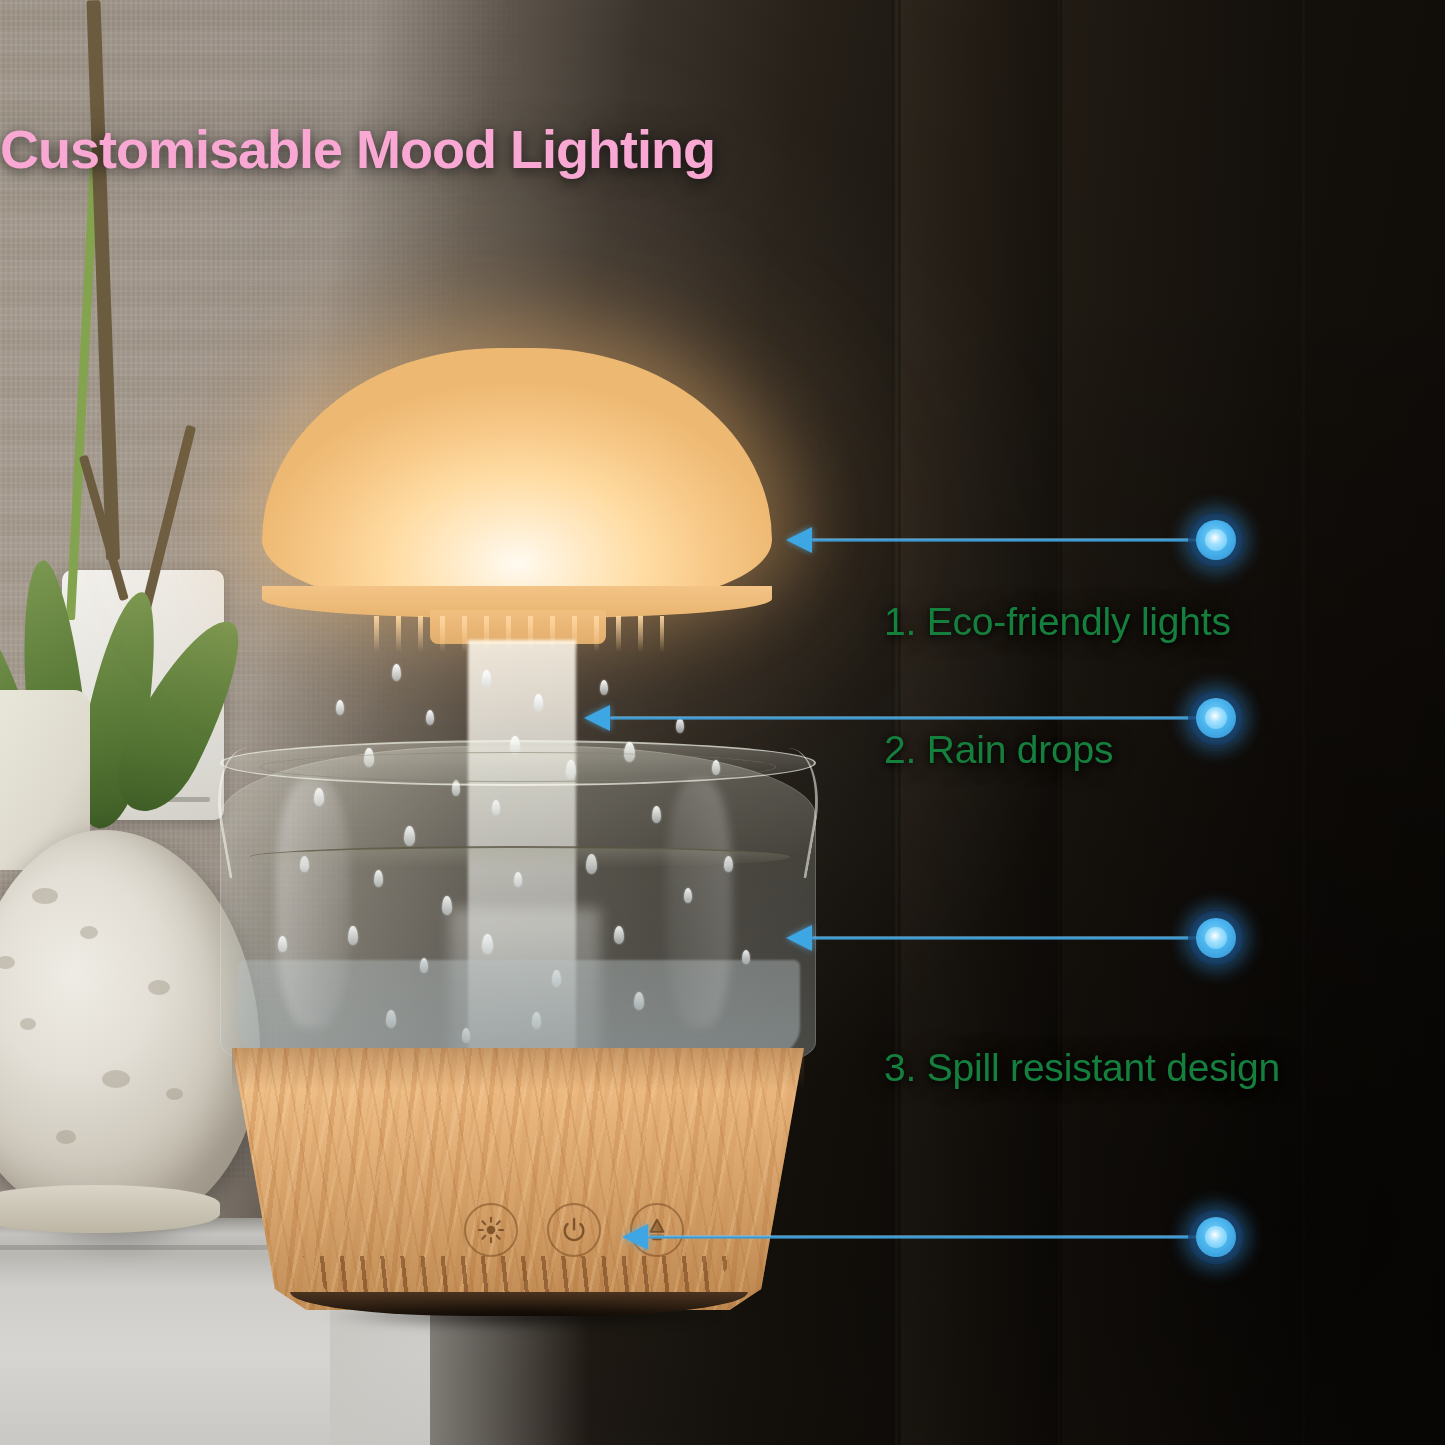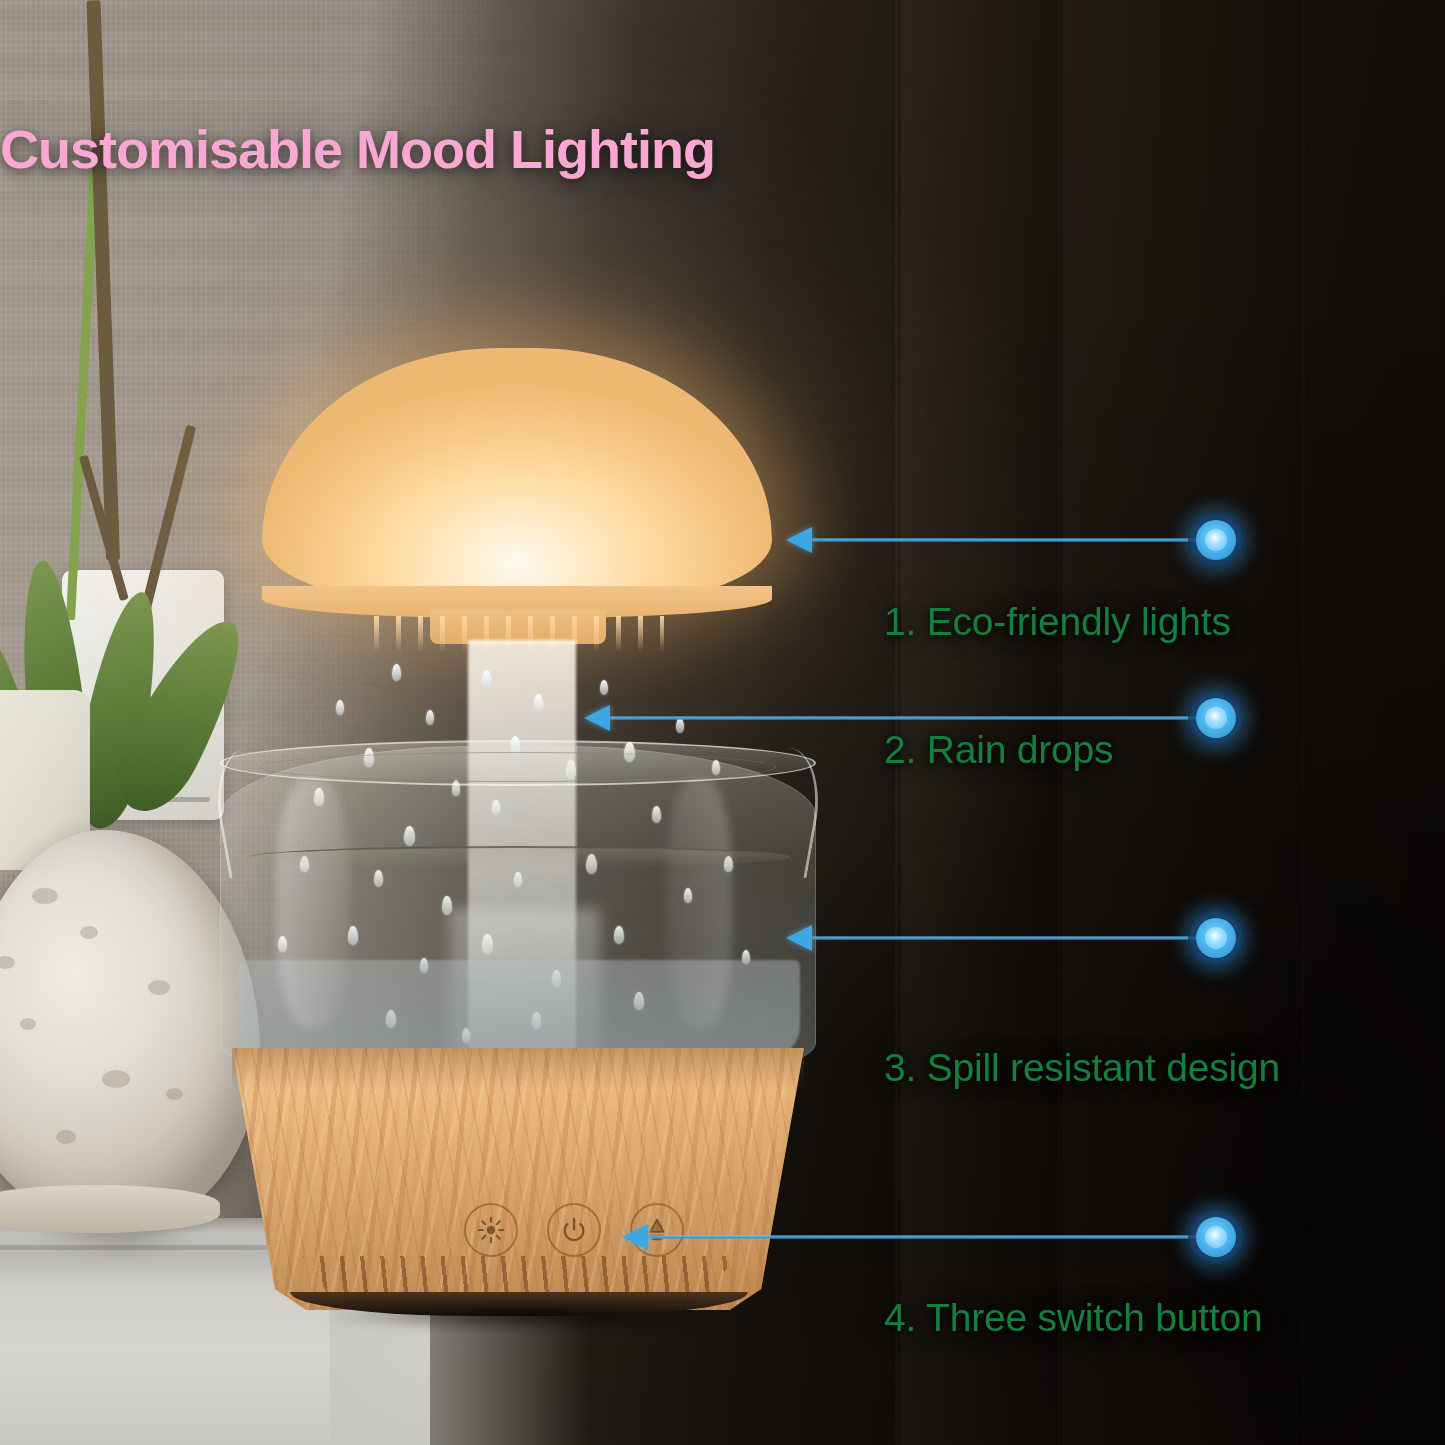--- a/index.html
+++ b/index.html
@@ -497,17 +497,16 @@
   </div>
   <div class="callout-label" style="left:884px; top:1018px;margin-top:28px;">3. Spill resistant design</div>
 
   <div class="callout-line" style="left:648px; top:1235px; width:554px;"></div>
   <div class="callout-head" style="left:622px; top:1224px;"></div>
   <div class="callout-dot" style="left:1188px; top:1209px;">
     <div class="dot-outer"></div>
       <div class="dot-mid"></div>
       <div class="dot-core"></div>
   </div>
-  <div class="callout-label" style="left:884px; top:1296px;">4. Three switch button</div>
 
   <div class="title">Customisable Mood Lighting</div>
 
 </div>
 
 </body></html>

